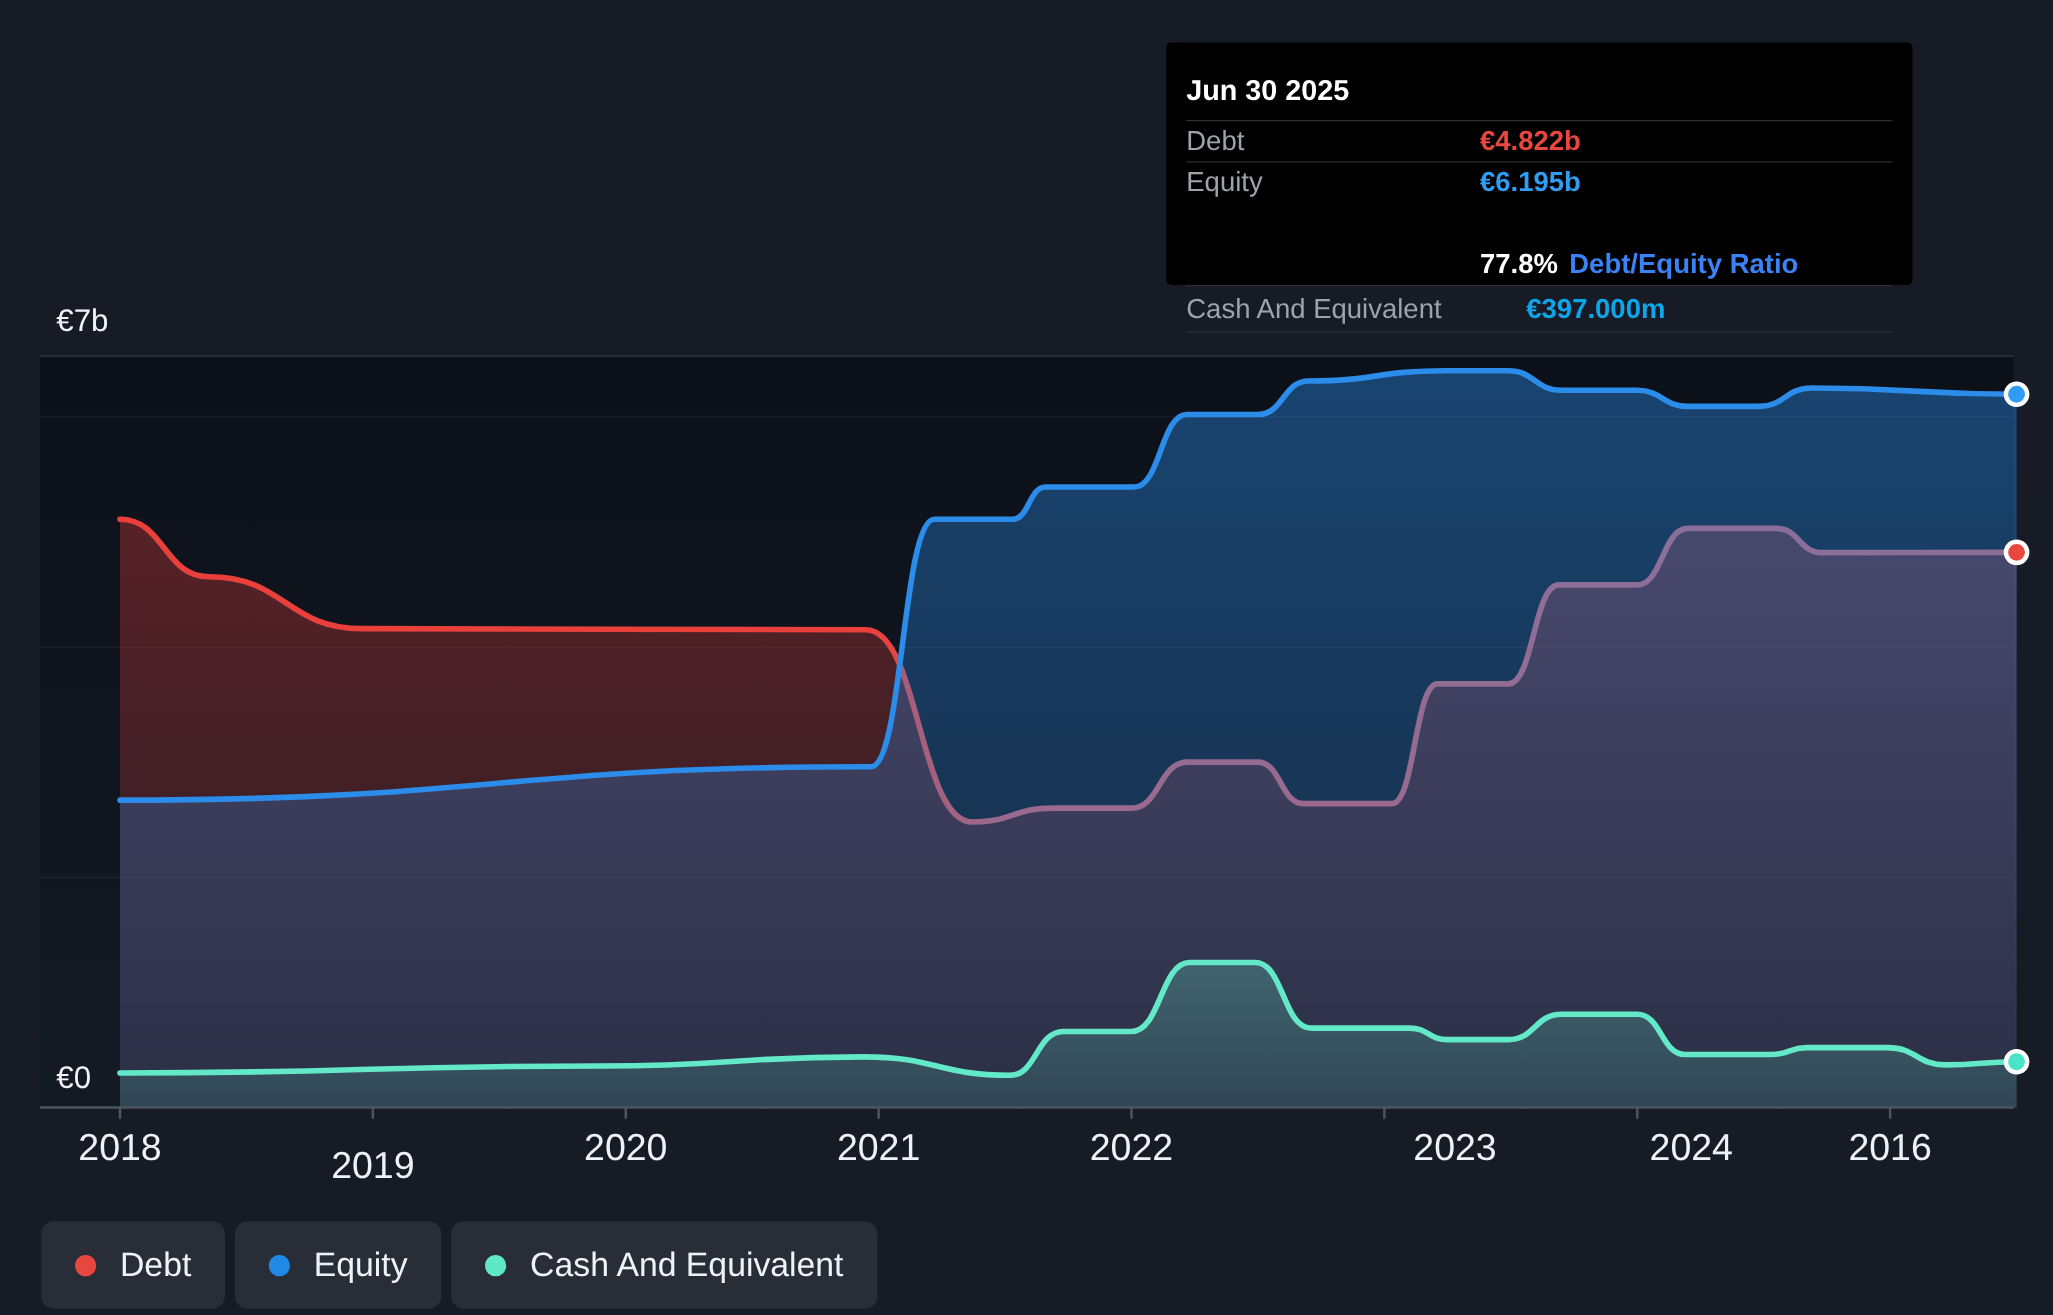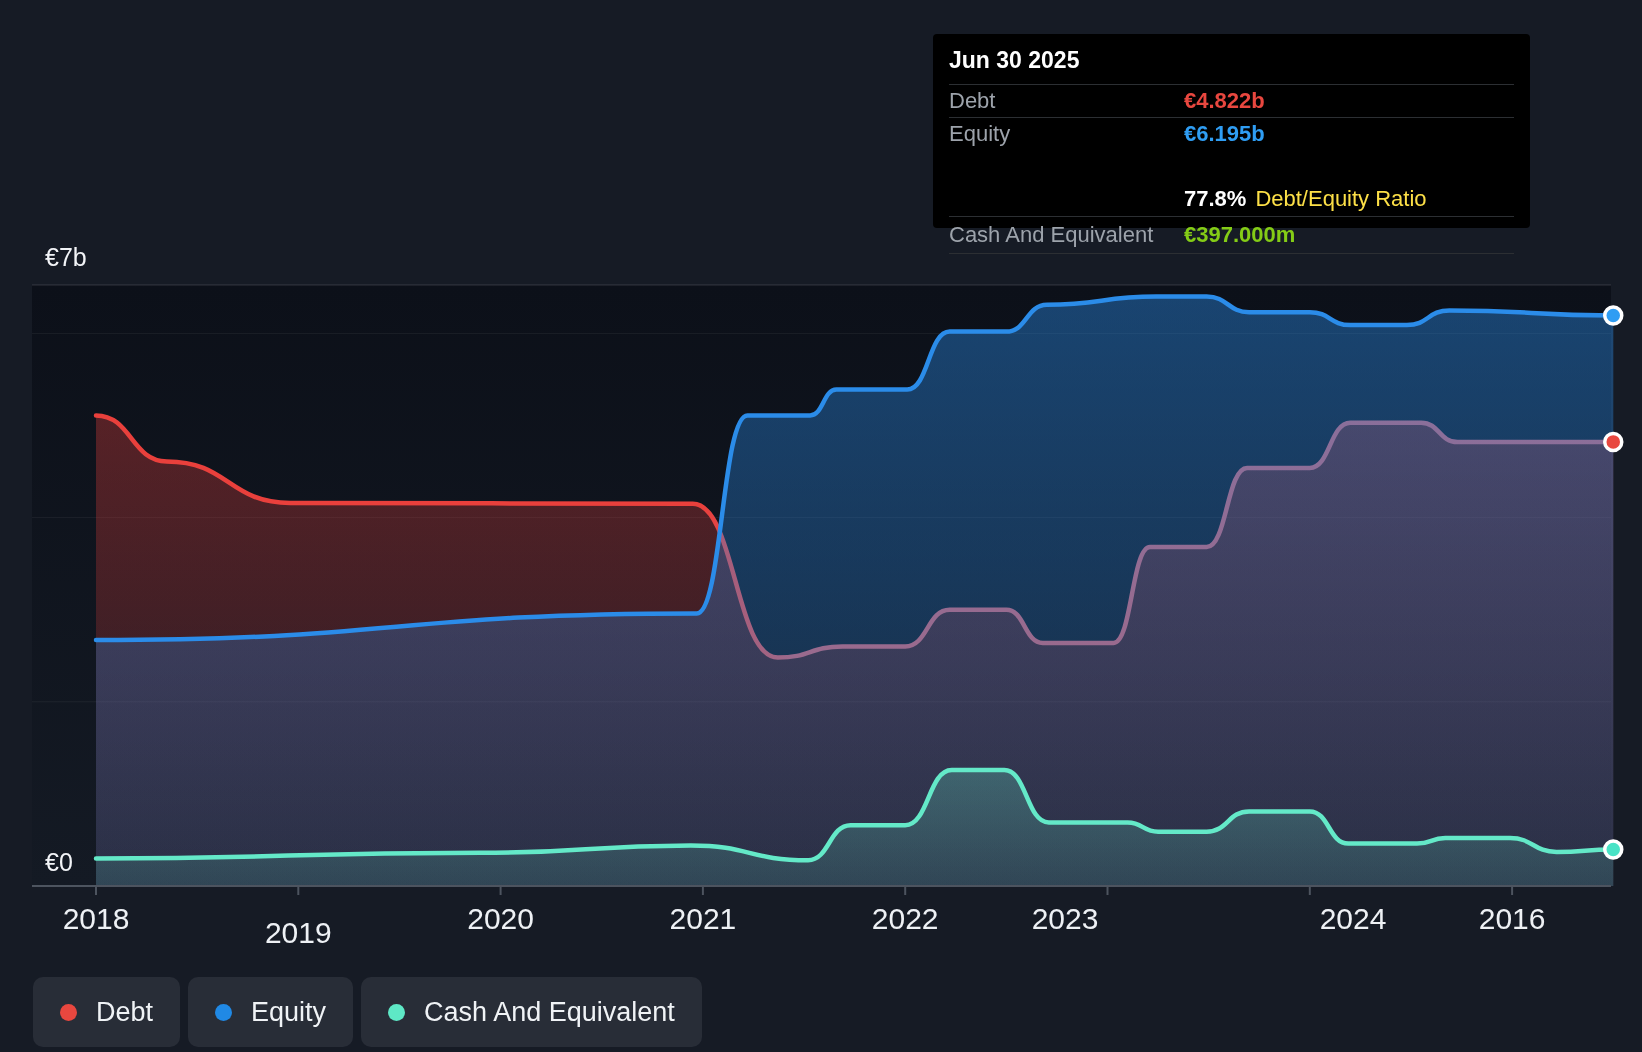--- a/index.html
+++ b/index.html
@@ -3,31 +3,31 @@
 <meta charset="utf-8">
 <style>
   html,body{margin:0;padding:0;background:#161b25;width:1642px;height:1052px;overflow:hidden;
     font-family:"Liberation Sans",sans-serif;-webkit-font-smoothing:antialiased;}
   #stage{position:relative;width:1642px;height:1052px;background:#161b25;}
   #chart-svg{position:absolute;left:0;top:0;}
   .ylab{position:absolute;left:45px;color:#f2f4f7;font-size:25px;font-weight:500;line-height:28px;}
   .xlab{position:absolute;top:902px;width:140px;text-align:center;color:#eef1f5;font-size:30px;font-weight:500;}
   
   .tt{position:absolute;left:933px;top:34px;width:597px;height:194px;background:#000;border-radius:4px;
-      padding:0 16px;box-sizing:border-box;}
+      padding:12px 16px;box-sizing:border-box;}
   .tt-title{height:50px;line-height:53px;font-size:23px;font-weight:700;color:#fff;border-bottom:1px solid #2c2f33;}
   .tt-row{display:flex;align-items:center;font-size:22px;}
   .tt-label{width:235px;color:#9da3ab;}
   .tt-val{font-weight:700;}
   .r-debt{height:32px;border-bottom:1px solid #2c2f33;}
   .r-equity{height:32px;}
   .r-ratio{height:34px;border-bottom:1px solid #2c2f33;margin-top:32px;}
   .r-cash{height:36px;border-bottom:1px solid #2c2f33;}
   .ratio-bold{color:#fff;font-weight:700;}
-  .ratio-grey{color:#fde047;font-weight:400;margin-left:9px;}
+  .ratio-grey{color:#3b82f6;font-weight:700;margin-left:9px;}
   
   #legend{position:absolute;left:33px;top:977px;display:flex;gap:8px;}
   .pill{height:70px;display:flex;align-items:center;background:#282d37;border-radius:10px;
         padding:0 27px;cursor:pointer;}
   .dot{width:17px;height:17px;border-radius:50%;margin-right:19px;flex:0 0 auto;}
   .pill-label{color:#f0f3f6;font-size:27px;font-weight:500;white-space:nowrap;}
 </style>
 </head>
 <body>
 
@@ -84,21 +84,21 @@
     </svg>
 
   <div class="ylab" id="ylab-top" style="top: 243.3px;">€7b</div>
   <div class="ylab" id="ylab-bottom" style="top: 848px;">€0</div>
   <div id="xlabs">
       <div class="xlab" style="left: 26px;">2018</div>
       <div class="xlab" style="left: 228.3px; margin-top: 14px;">2019</div>
       <div class="xlab" style="left: 430.6px;">2020</div>
       <div class="xlab" style="left: 632.9px;">2021</div>
       <div class="xlab" style="left: 835.2px;">2022</div>
-      <div class="xlab" style="left: 995px;">2023</div>
+      <div class="xlab" style="left: 1094px;">2023</div>
       <div class="xlab" style="left: 1283px;">2024</div>
       <div class="xlab" style="left: 1442.1px;">2016</div>
     </div>
 
   <div class="tt">
     <div class="tt-title">Jun 30 2025</div>
     <div class="tt-row r-debt">
       <span class="tt-label">Debt</span>
       <span class="tt-val" id="tt-debt-val" style="color: rgb(232, 71, 63);">€4.822b</span>
     </div>
@@ -106,21 +106,21 @@
       <span class="tt-label">Equity</span>
       <span class="tt-val" id="tt-equity-val" style="color: rgb(47, 157, 243);">€6.195b</span>
     </div>
     <div class="tt-row r-ratio">
       <span class="tt-label"></span>
       <span class="ratio-bold">77.8%</span>
       <span class="ratio-grey">Debt/Equity Ratio</span>
     </div>
     <div class="tt-row r-cash">
       <span class="tt-label">Cash And Equivalent</span>
-      <span class="tt-val" id="tt-cash-val" style="color: #84cc16;">€397.000m</span>
+      <span class="tt-val" id="tt-cash-val" style="color: #0ea5e9; margin-left: 37px;">€397.000m</span>
     </div>
   </div>
 
   <div id="legend">
       <div class="pill">
         <span class="dot" style="background: rgb(232, 71, 63);"></span>
         <span class="pill-label">Debt</span>
       </div>
       <div class="pill">
         <span class="dot" style="background: rgb(32, 137, 229);"></span>

